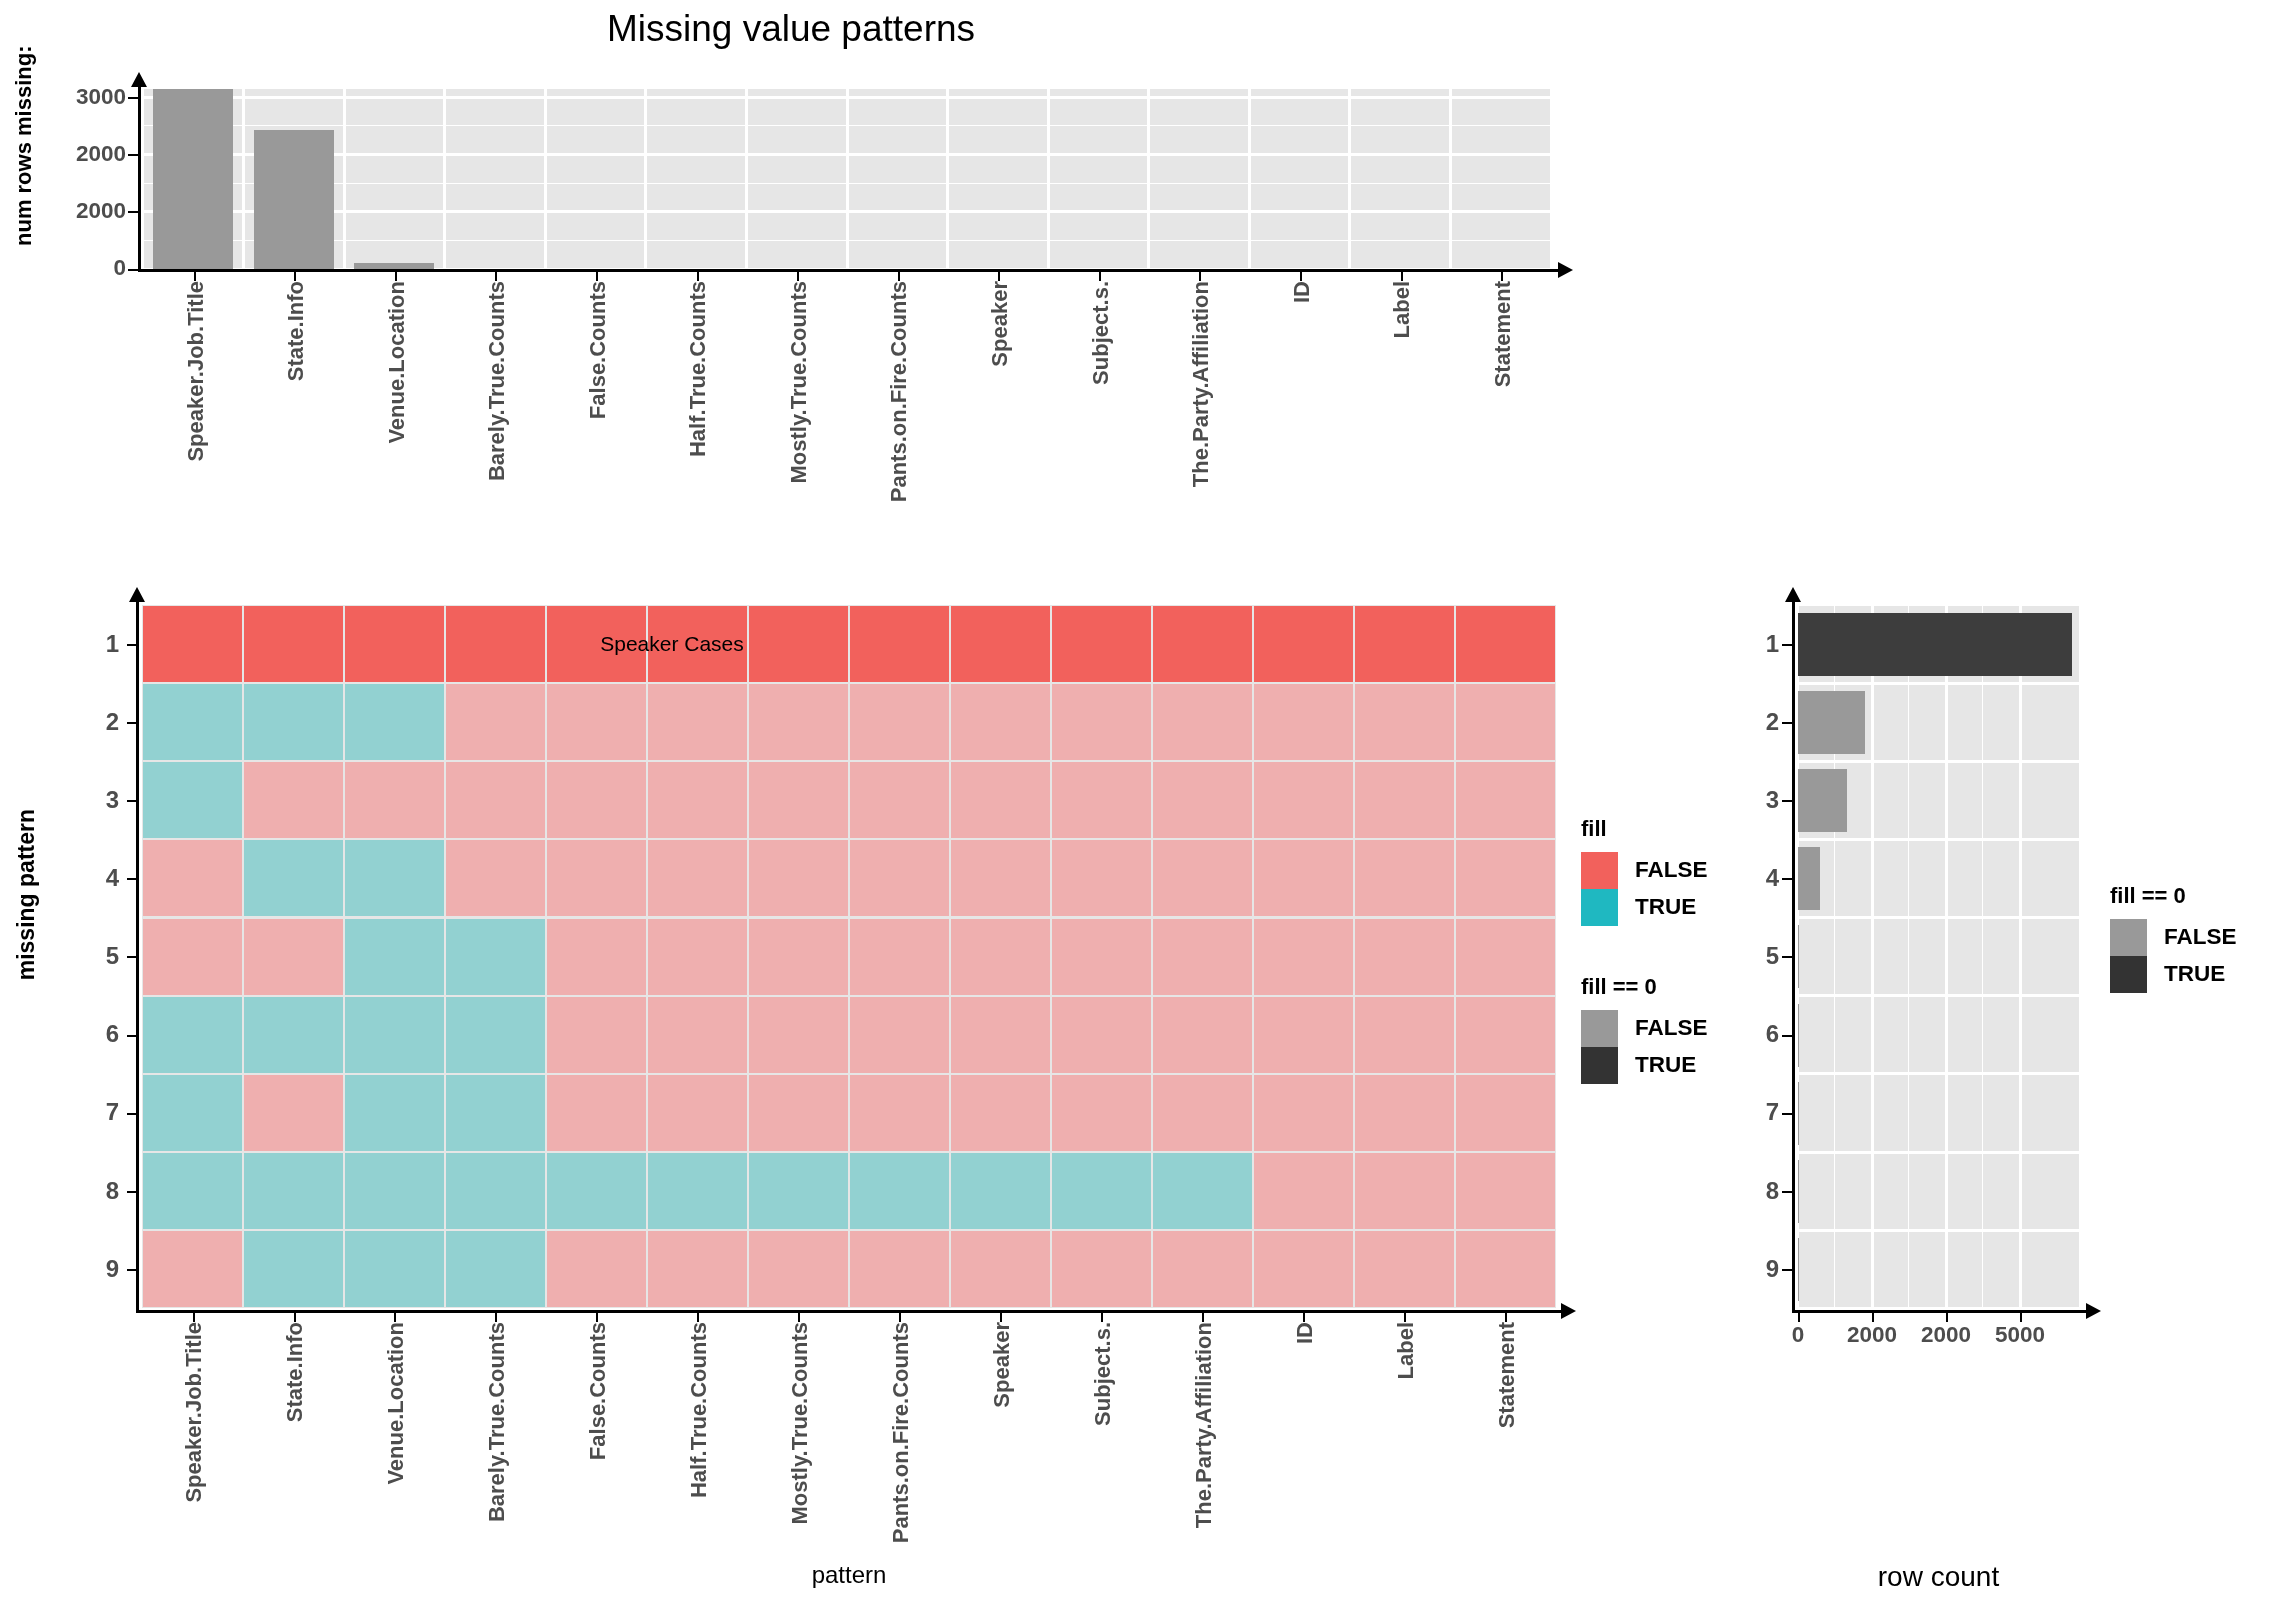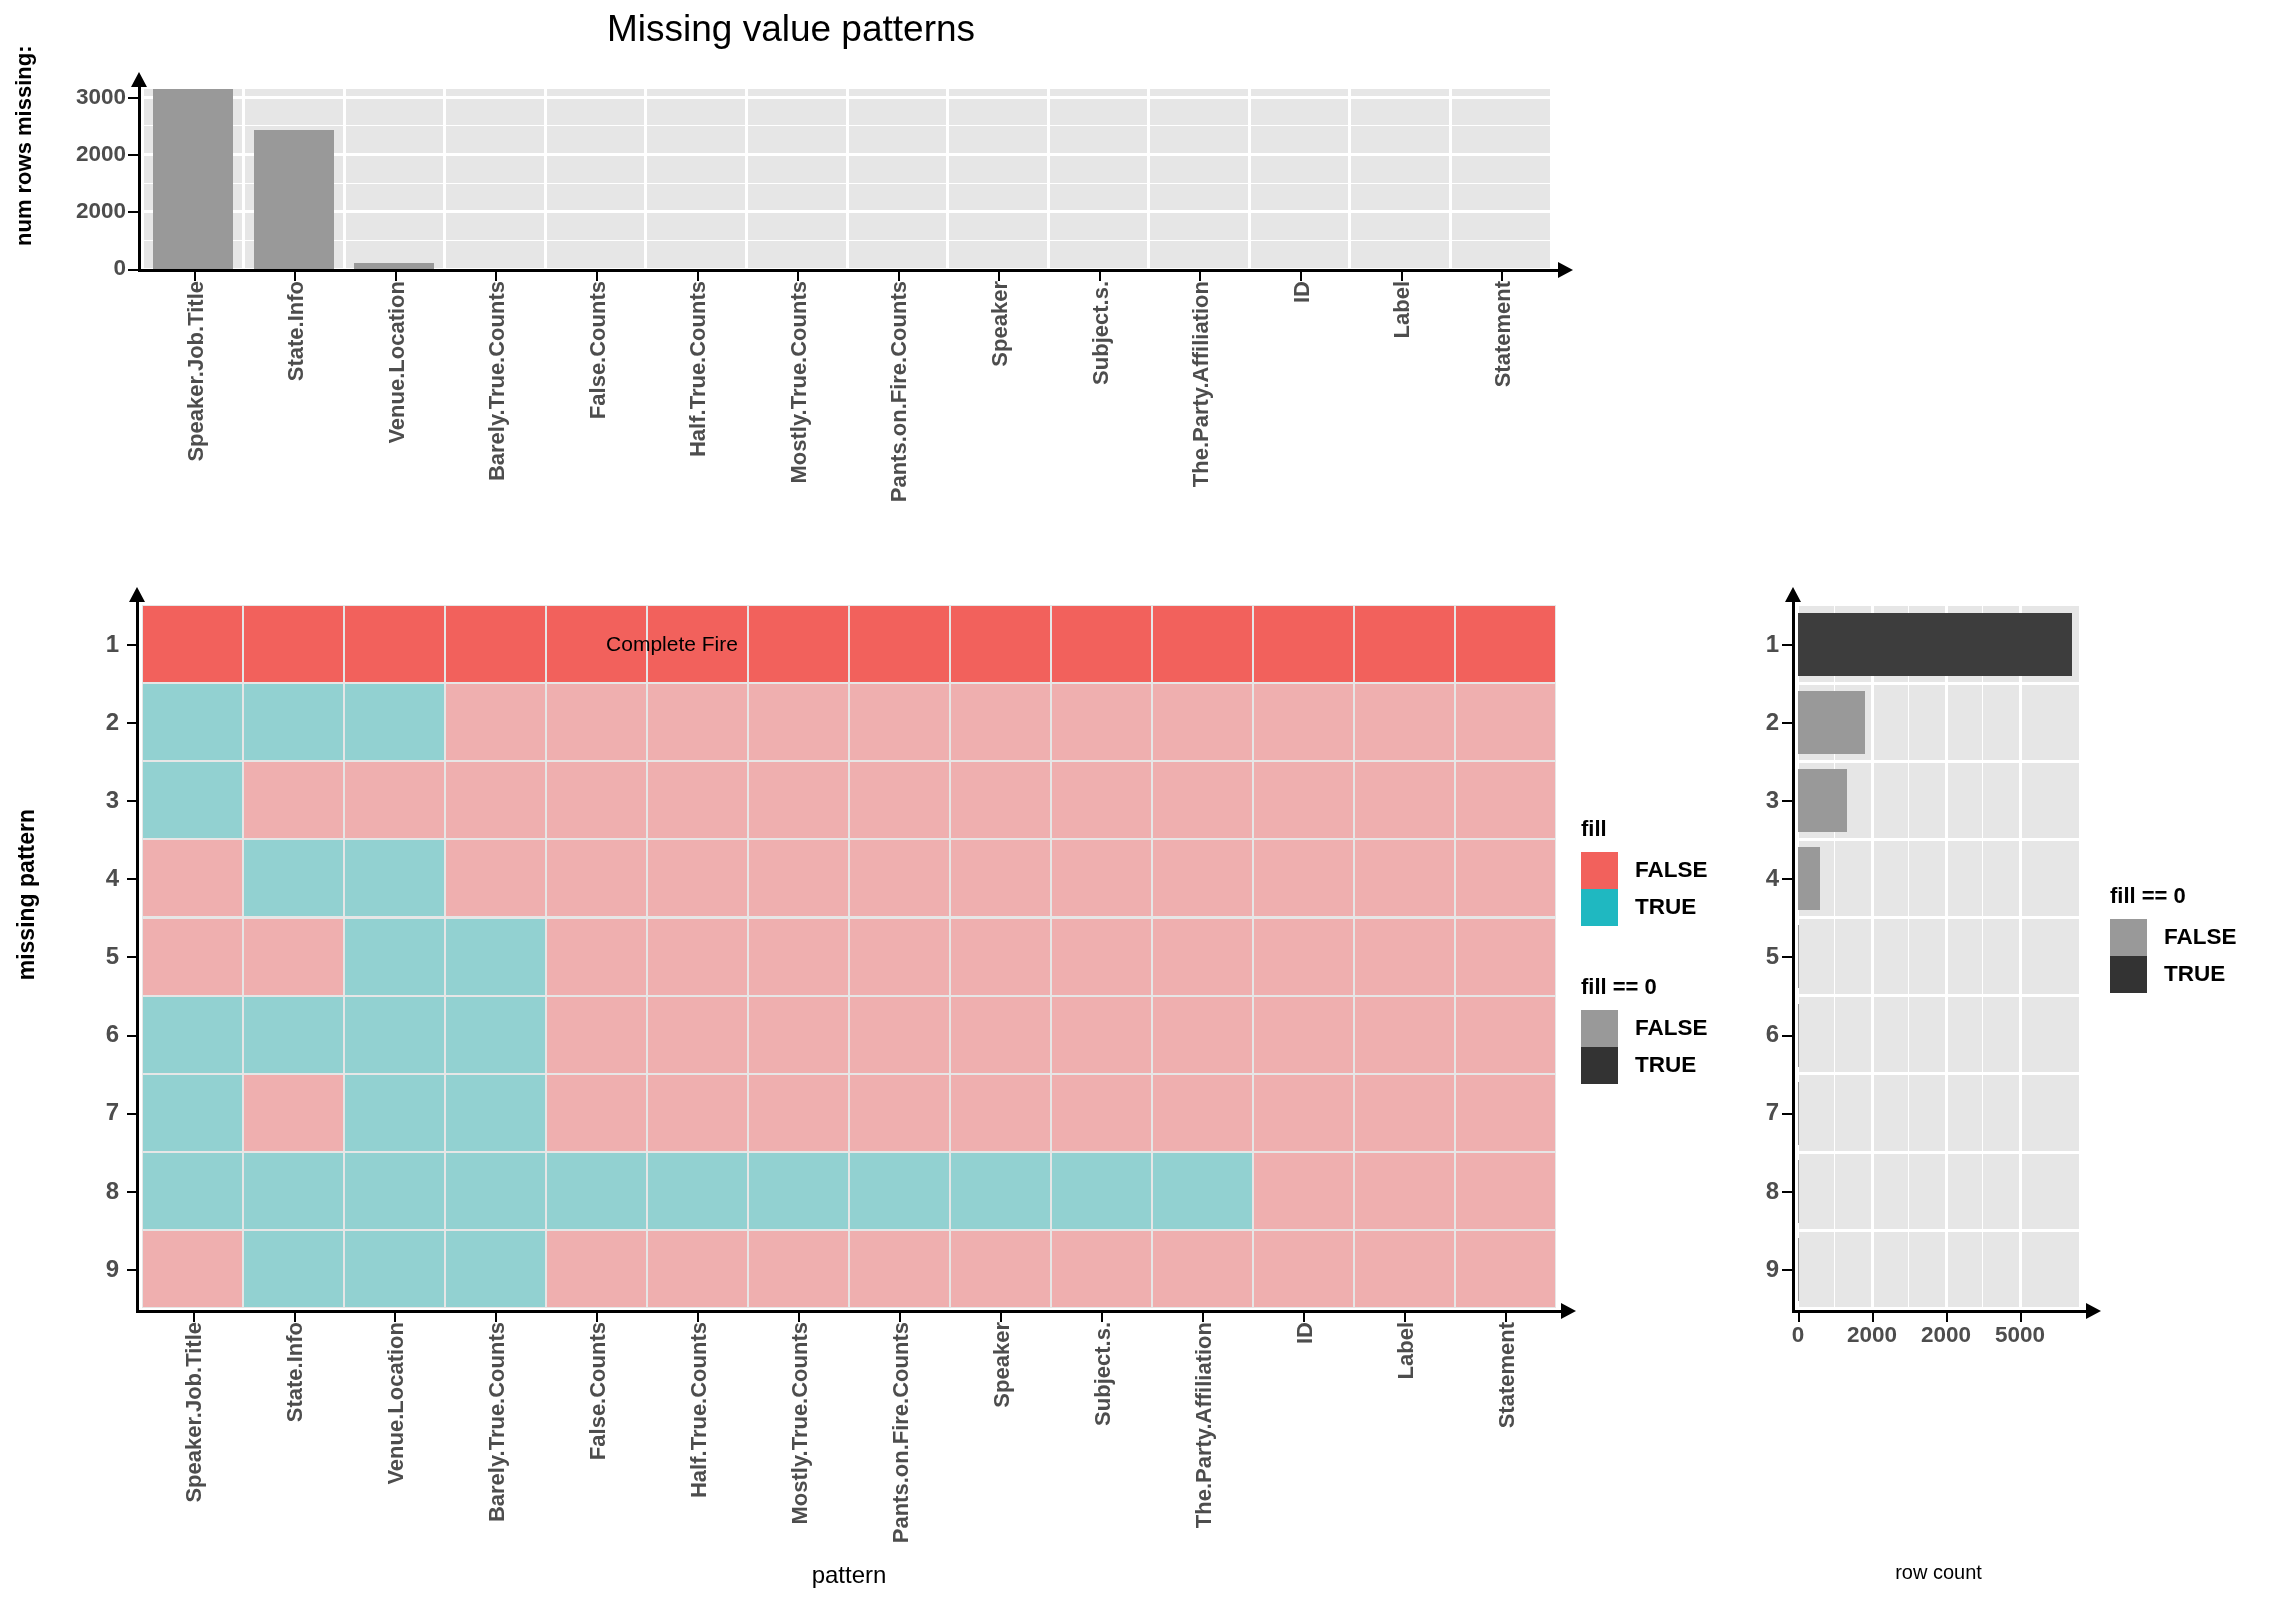--- a/index.html
+++ b/index.html
@@ -251,21 +251,21 @@
     font-size: 22.5px;
     font-weight: bold;
     color: #4d4d4d;
     transform: translateX(-50%);
   }
   #right-xaxis-title {
     position: absolute;
     left: 1798px; top: 1561px;
     width: 281px;
     text-align: center;
-    font-size: 20px;
+    font-size: 28px;
     color: #000;
   }
   #legend-right { position: absolute; left: 2110px; top: 883px; width: 183px; }
 </style>
 </head>
 <body>
 
 <div id="plot-title">Missing value patterns</div>
 
 <div id="top-axis-title" class="vert-label">num rows missing:</div>
@@ -467,21 +467,21 @@
     <div class="hm-cell" style="left: 405px; top: 626px; width: 99px; height: 76px; background: rgb(239, 175, 175);"></div>
     <div class="hm-cell" style="left: 506px; top: 626px; width: 99px; height: 76px; background: rgb(239, 175, 175);"></div>
     <div class="hm-cell" style="left: 607px; top: 626px; width: 99px; height: 76px; background: rgb(239, 175, 175);"></div>
     <div class="hm-cell" style="left: 708px; top: 626px; width: 99px; height: 76px; background: rgb(239, 175, 175);"></div>
     <div class="hm-cell" style="left: 809px; top: 626px; width: 99px; height: 76px; background: rgb(239, 175, 175);"></div>
     <div class="hm-cell" style="left: 910px; top: 626px; width: 99px; height: 76px; background: rgb(239, 175, 175);"></div>
     <div class="hm-cell" style="left: 1011px; top: 626px; width: 99px; height: 76px; background: rgb(239, 175, 175);"></div>
     <div class="hm-cell" style="left: 1112px; top: 626px; width: 99px; height: 76px; background: rgb(239, 175, 175);"></div>
     <div class="hm-cell" style="left: 1213px; top: 626px; width: 99px; height: 76px; background: rgb(239, 175, 175);"></div>
     <div class="hm-cell" style="left: 1314px; top: 626px; width: 99px; height: 76px; background: rgb(239, 175, 175);"></div>
-    <div id="complete-cases-label" style="left: 530px; top: 39px;">Complete Fire</div>
+    <div id="complete-cases-label" style="left: 530px; top: 39px;">Speaker Cases</div>
   </div>
 <div id="main-axisline"></div>
 <div id="main-xaxisline"></div>
 <div id="main-extras">
     <div class="main-xtick-mark" style="left: 193px;"></div>
     <div class="main-xlabel vert-label" style="left: 181px;">Speaker.Job.Title</div>
     <div class="main-xtick-mark" style="left: 294px;"></div>
     <div class="main-xlabel vert-label" style="left: 282px;">State.Info</div>
     <div class="main-xtick-mark" style="left: 394px;"></div>
     <div class="main-xlabel vert-label" style="left: 383px;">Venue.Location</div>

